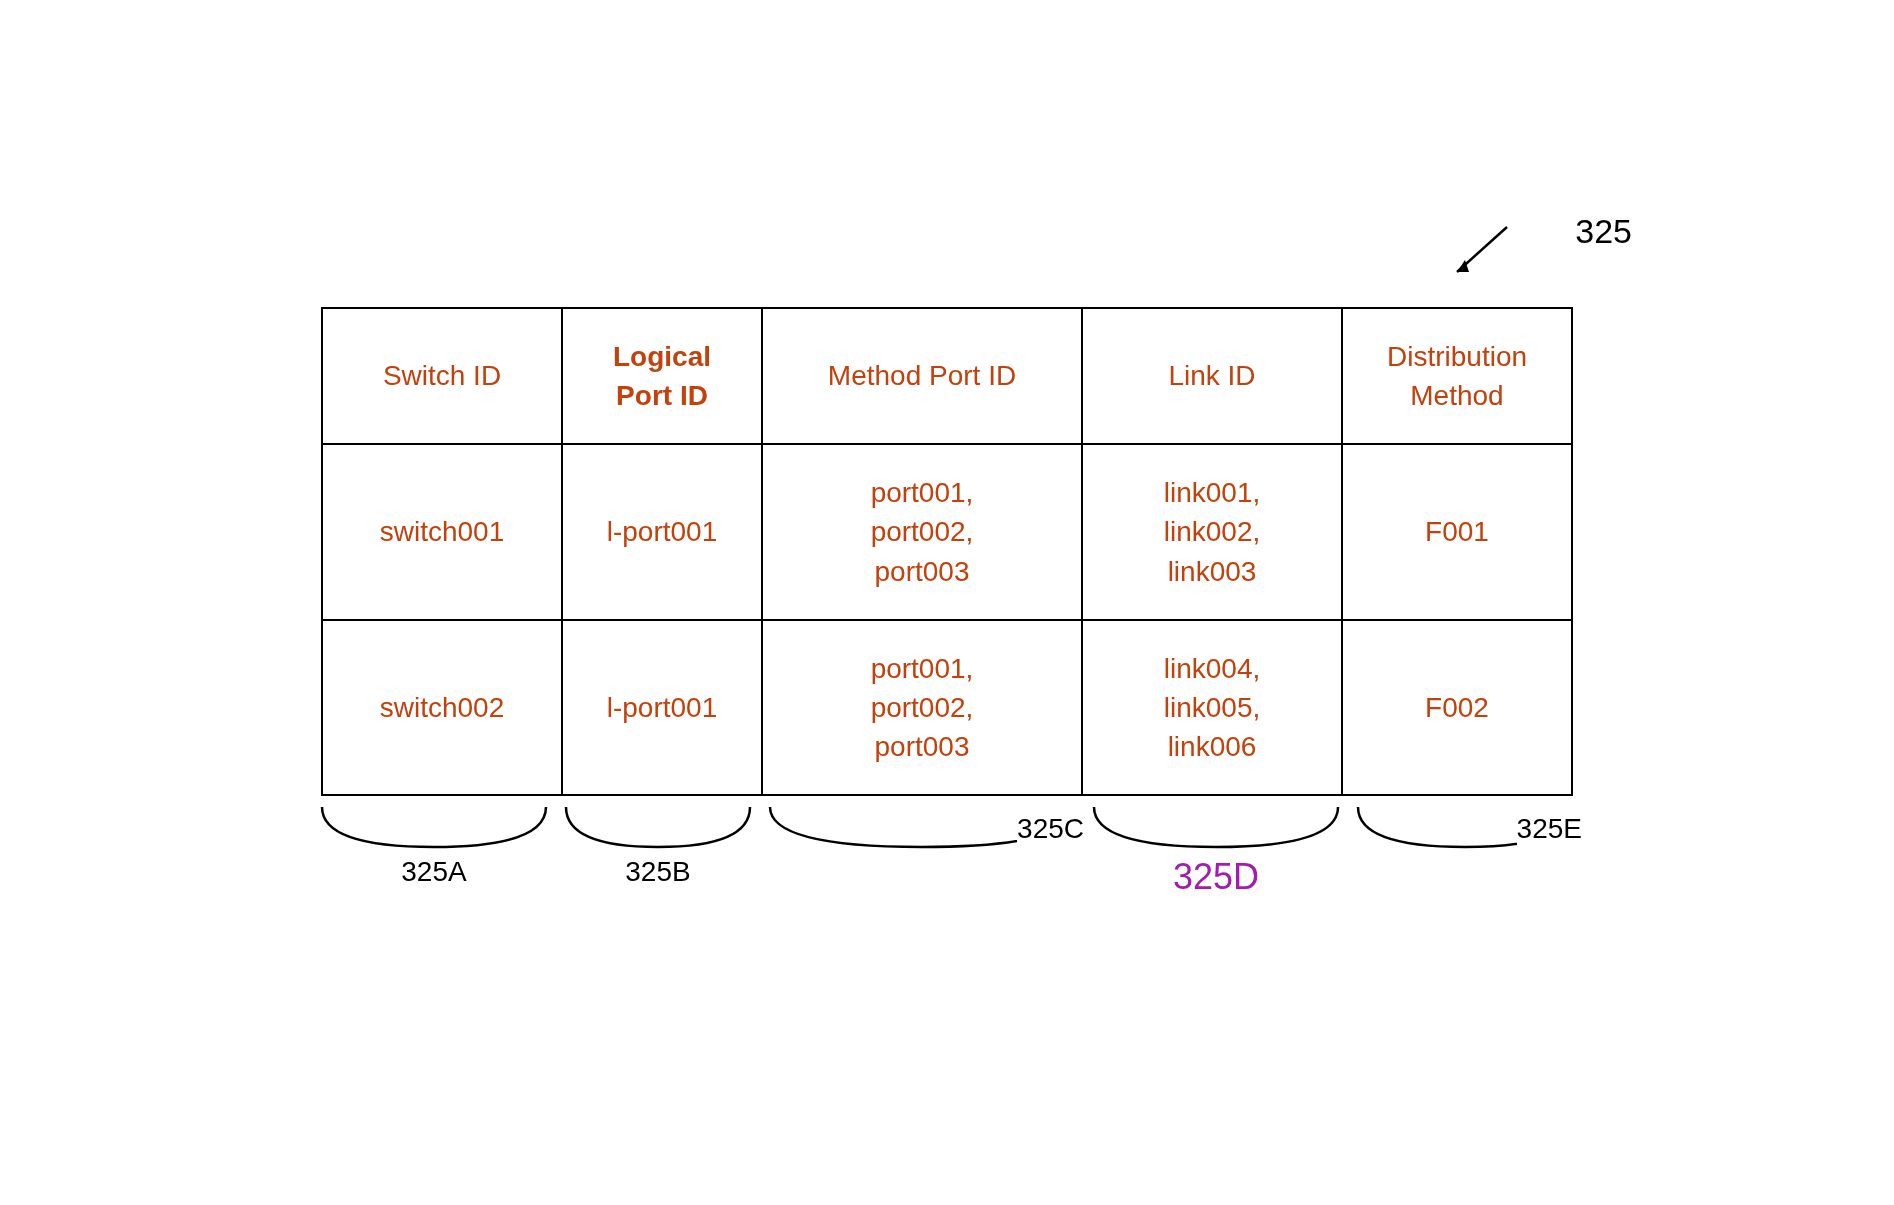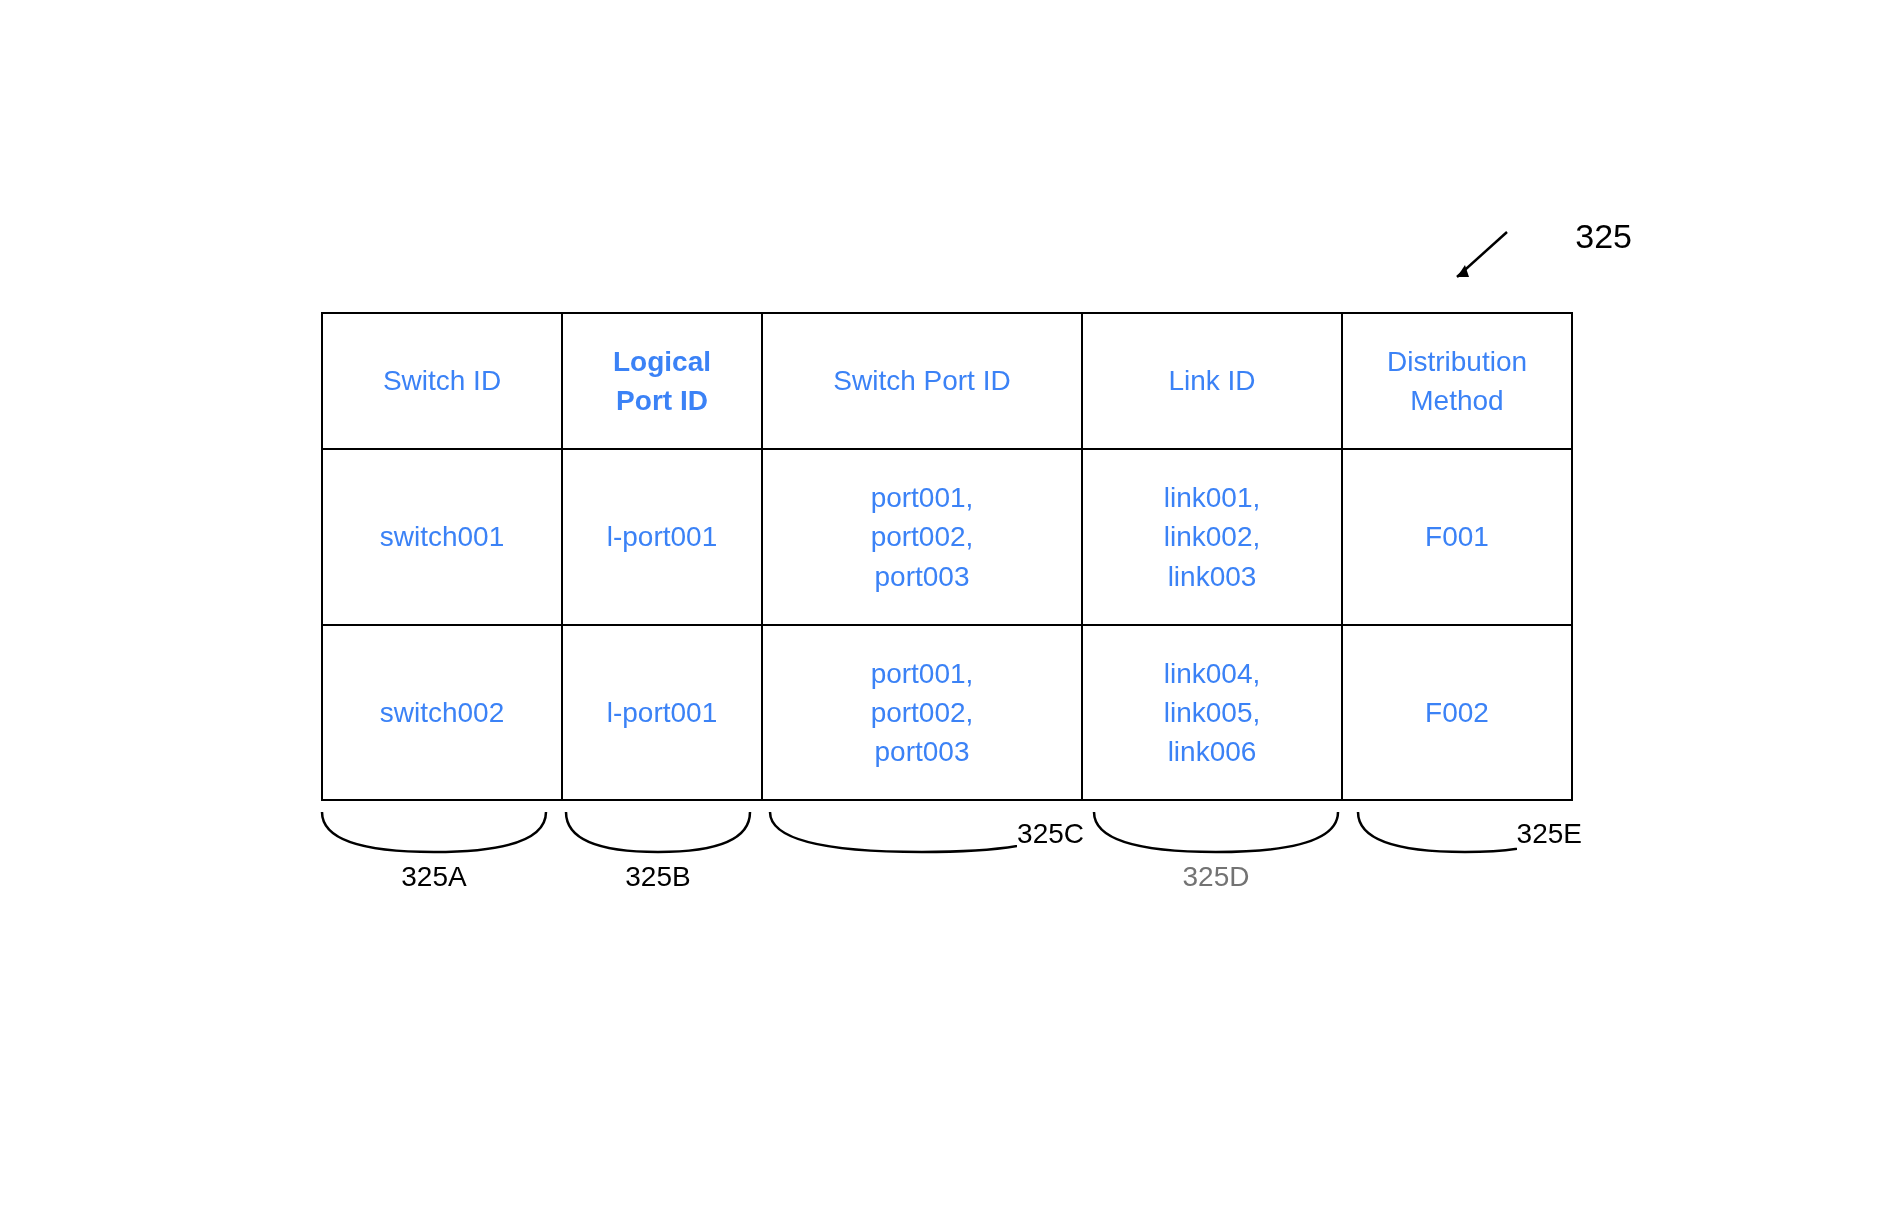--- a/index.html
+++ b/index.html
@@ -31,21 +31,21 @@
     .main-content {
       position: relative;
       display: flex;
       flex-direction: column;
       align-items: center;
     }
 
     table {
       border-collapse: collapse;
       font-size: 28px;
-      color: #3b82f6;
+      color: #c2410c;
     }
 
     table th, table td {
       border: 2px solid #000;
       padding: 28px 36px;
       text-align: center;
       vertical-align: middle;
       font-weight: 400;
       line-height: 1.4;
       min-width: 200px;
@@ -76,21 +76,21 @@
         <line x1="60" y1="5" x2="10" y2="50" stroke="#000" stroke-width="2.5"></line>
         <polygon points="10,50 18,38 22,50" fill="#000"></polygon>
       </svg>
     </div>
 
     <table>
       <thead>
         <tr>
           <th class="col-switch">Switch ID</th>
           <th class="col-logical">Logical<br>Port ID</th>
-          <th class="col-member">Switch Port ID</th>
+          <th class="col-member">Method Port ID</th>
           <th class="col-link">Link ID</th>
           <th class="col-dist">Distribution<br>Method</th>
         </tr>
       </thead>
       <tbody>
         <tr>
           <td>switch001</td>
           <td>l-port001</td>
           <td>port001,<br>port002,<br>port003</td>
           <td>link001,<br>link002,<br>link003</td>
@@ -126,21 +126,21 @@
         <svg width="324" height="50">
           <path d="M 10 5 Q 10 45 162 45 Q 314 45 314 5" fill="none" stroke="#000" stroke-width="2.5"></path>
         </svg>
         <span style="font-size: 28px; color: #000; margin-top: 4px;">325C</span>
       </div>
 
       <div style="display: flex; flex-direction: column; align-items: center; width: 264px;">
         <svg width="264" height="50">
           <path d="M 10 5 Q 10 45 132 45 Q 254 45 254 5" fill="none" stroke="#000" stroke-width="2.5"></path>
         </svg>
-        <span style="font-size: 28px; color: #737373; margin-top: 4px;">325D</span>
+        <span style="font-size: 36px; color: #a21caf; margin-top: 4px;">325D</span>
       </div>
 
       <div style="display: flex; align-items: center; width: 234px;">
         <svg width="234" height="50">
           <path d="M 10 5 Q 10 45 117 45 Q 224 45 224 5" fill="none" stroke="#000" stroke-width="2.5"></path>
         </svg>
         <span style="font-size: 28px; color: #000; margin-top: 4px;">325E</span>
       </div>
 
     </div>

